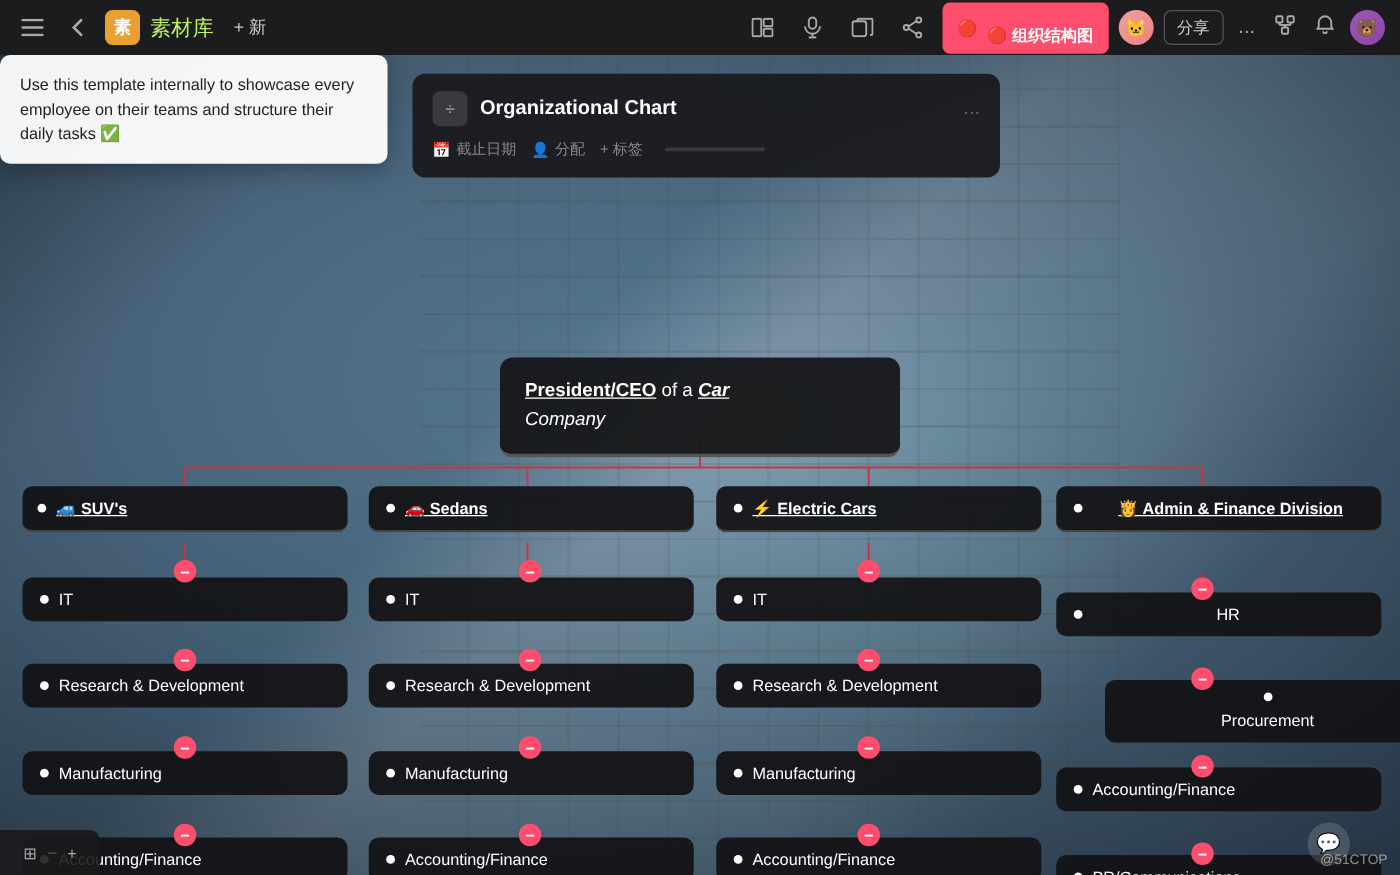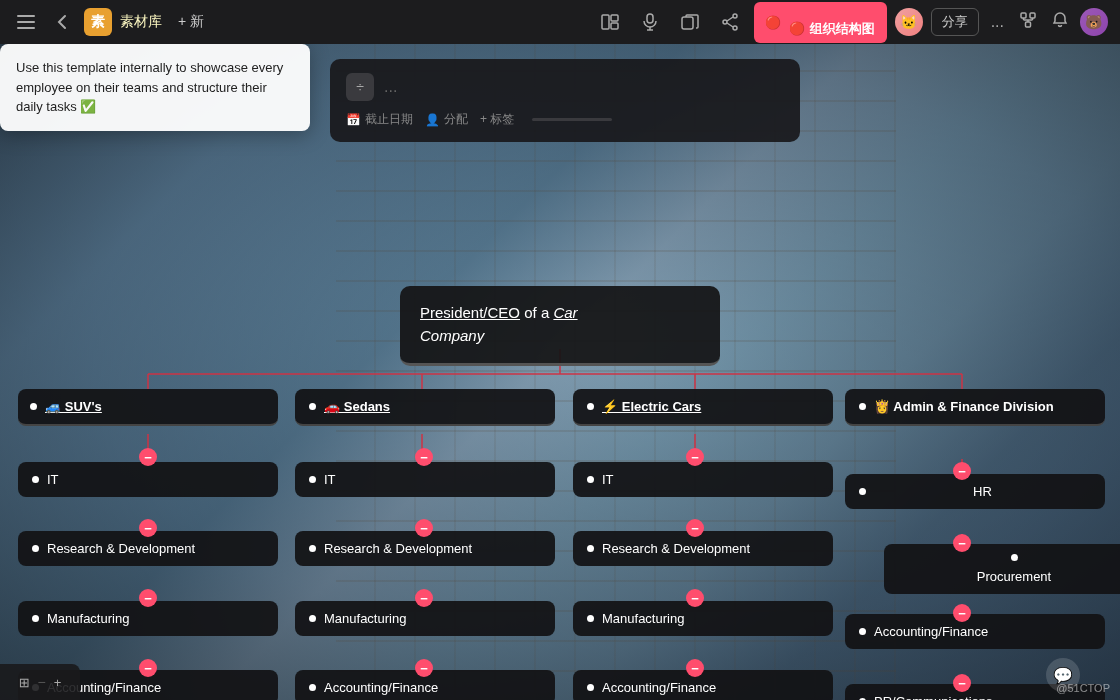--- a/index.html
+++ b/index.html
@@ -82,22 +82,22 @@
     .topbar-logo {
       width: 28px; height: 28px;
       background: #e8a030;
       border-radius: 6px;
       display: flex; align-items: center; justify-content: center;
       font-size: 14px;
       font-weight: bold;
       color: white;
     }
     .topbar-library {
-      color: #fef9c3;
-      font-size: 14px;
+      color: #bef264;
+      font-size: 17px;
     }
     .topbar-new-btn {
       display: flex; align-items: center; gap: 4px;
       color: #ccc; font-size: 14px;
       cursor: pointer;
       padding: 4px 8px;
     }
     .topbar-center {
       display: flex; align-items: center; gap: 8px;
     }
@@ -227,21 +227,21 @@
       border-radius: 10px;
       padding: 16px 20px;
       z-index: 20;
       border-bottom: 3px solid #555;
     }
     .ceo-text {
       font-size: 15px;
       color: white;
       line-height: 1.5;
     }
-    .ceo-text .bold { font-weight: 400; text-decoration: underline; }
+    .ceo-text .bold { font-weight: 700; text-decoration: underline; }
     .ceo-text .italic { font-style: italic; }
 
     
     .connector-svg {
       position: absolute;
       top: 0; left: 0;
       width: 100%;
       height: 100%;
       z-index: 15;
       pointer-events: none;
@@ -443,20 +443,21 @@
 
     <line x1="962" y1="415" x2="962" y2="432" stroke="#cc3344" stroke-width="1.5"></line>
     <line x1="962" y1="490" x2="962" y2="507" stroke="#cc3344" stroke-width="1.5"></line>
     <line x1="962" y1="562" x2="962" y2="578" stroke="#cc3344" stroke-width="1.5"></line>
     <line x1="962" y1="632" x2="962" y2="648" stroke="#cc3344" stroke-width="1.5"></line>
   </svg>
 
   <div class="doc-card card">
     <div class="doc-card-header">
       <div class="doc-icon">÷</div>
+      <span class="doc-title">Organizational Chart</span>
       <span class="doc-menu">...</span>
     </div>
     <div class="doc-meta">
       <div class="doc-meta-item">
         <span class="icon">📅</span>
         <span>截止日期</span>
       </div>
       <div class="doc-meta-item">
         <span class="icon">👤</span>
         <span>分配</span>
@@ -564,21 +565,21 @@
   </div>
   <div class="collapse-btn" style="left:686px; top:615px;">−</div>
 
   <div class="org-node" style="left:573px; top:626px; min-width:260px;">
     <div class="bullet"></div>
     <span class="node-label">Accounting/Finance</span>
   </div>
 
   <div class="org-node" style="left:845px; top:345px; min-width:260px; border-bottom: 2px solid #444; padding-right:10px;">
     <div class="bullet"></div>
-    <span class="node-label" style="font-weight:600;">👸 Admin &amp; Finance Division</span>
+    <span class="node-label" style="text-decoration:underline; font-weight:600;text-align:center;">👸 Admin &amp; Finance Division</span>
   </div>
   <div class="collapse-btn" style="left:953px; top:418px;">−</div>
 
   <div class="org-node" style="left:845px; top:430px; min-width:260px;text-align:center;">
     <div class="bullet"></div>
     <span class="node-label">HR</span>
   </div>
   <div class="collapse-btn" style="left:953px; top:490px;">−</div>
 
   <div class="org-node" style="left:884px; top:500px; min-width:260px;flex-direction:column;">

